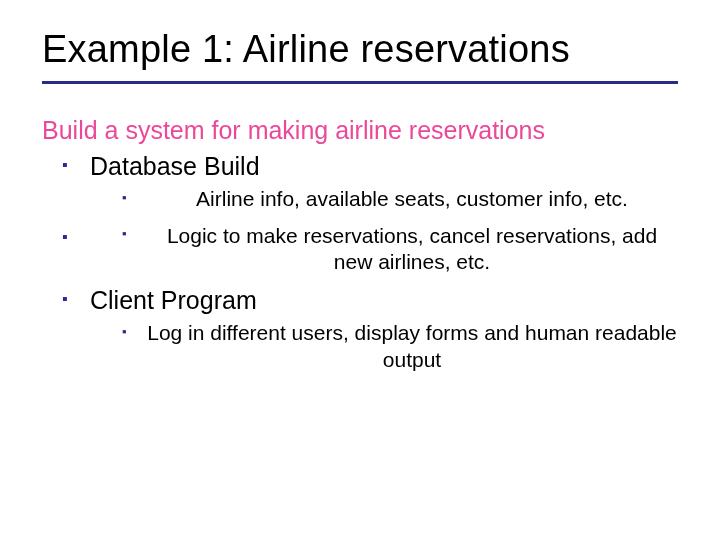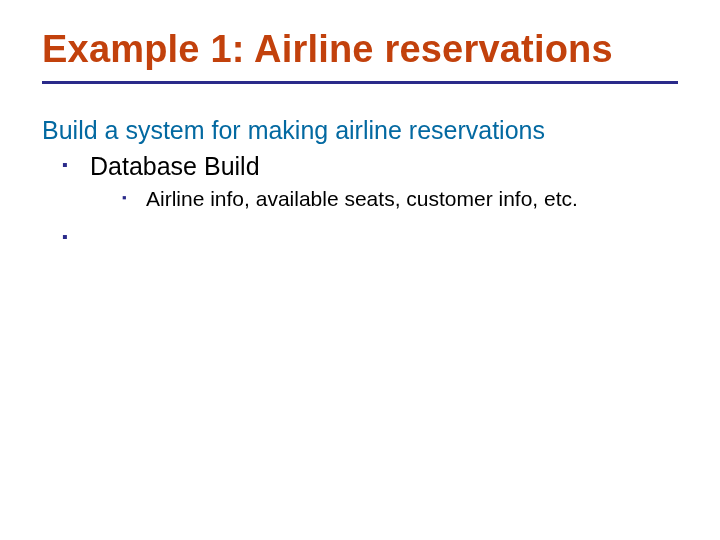--- a/index.html
+++ b/index.html
@@ -1,38 +1,47 @@
 <!DOCTYPE html>
 <html><head>
 <meta charset="utf-8">
 <style>
   * { margin: 0; padding: 0; box-sizing: border-box; }
   html, body { width: 720px; height: 540px; background: #fff; font-family: Arial, Helvetica, sans-serif; color: #000; }
   .slide { width: 720px; height: 540px; padding: 28px 42px 40px 42px; position: relative; }
-  .title { font-size: 38px; color: #c2410c; font-weight: 700; letter-spacing: 0.2px; }
+  .title { font-size: 38px; color: #000000; font-weight: 400; letter-spacing: 0.2px; }
   .rule { border: none; border-top: 3px solid #2a2a8a; margin-top: 10px; margin-bottom: 32px; width: 100%; }
-  .intro { font-size: 25px; color: #0369a1; margin-bottom: 6px; }
+  .intro { font-size: 25px; color: #ec4899; margin-bottom: 6px; }
   ul { list-style: none; }
   .lvl1 { padding-left: 20px; }
   .lvl1 > li { font-size: 25px; color: #000; position: relative; padding-left: 28px; margin: 4px 0 4px 0; line-height: 1.25; }
   .lvl1 > li::before { content: "\25AA"; color: #2a2a8a; position: absolute; left: 0; top: 0.25em; font-size: 16px; }
-  .lvl2 { padding-left: 32px; margin-top: 4px; margin-bottom: 10px; }
+  .lvl2 { padding-left: 32px; margin-top: 4px; margin-bottom: 10px; text-align: center; }
   .lvl2 > li { font-size: 21px; color: #000; position: relative; padding-left: 24px; margin: 4px 0; line-height: 1.25; }
   .lvl2 > li::before { content: "\25AA"; color: #2a2a8a; position: absolute; left: 0; top: 0.3em; font-size: 13px; }
 </style>
 </head>
 <body>
 
 <div class="slide">
   <h1 class="title">Example 1: Airline reservations</h1>
   <hr class="rule">
   <div class="intro">Build a system for making airline reservations</div>
   <ul class="lvl1">
     <li>
       <span>Database Build</span>
       <ul class="lvl2">
         <li>Airline info, available seats, customer info, etc.</li>
       </ul>
     </li>
     <li>
+      <ul class="lvl2">
+        <li>Logic to make reservations, cancel reservations, add new airlines, etc.</li>
+      </ul>
+    </li>
+    <li>
+      <span>Client Program</span>
+      <ul class="lvl2">
+        <li>Log in different users, display forms and human readable output</li>
+      </ul>
     </li>
   </ul>
 </div>
 
 </body></html>

